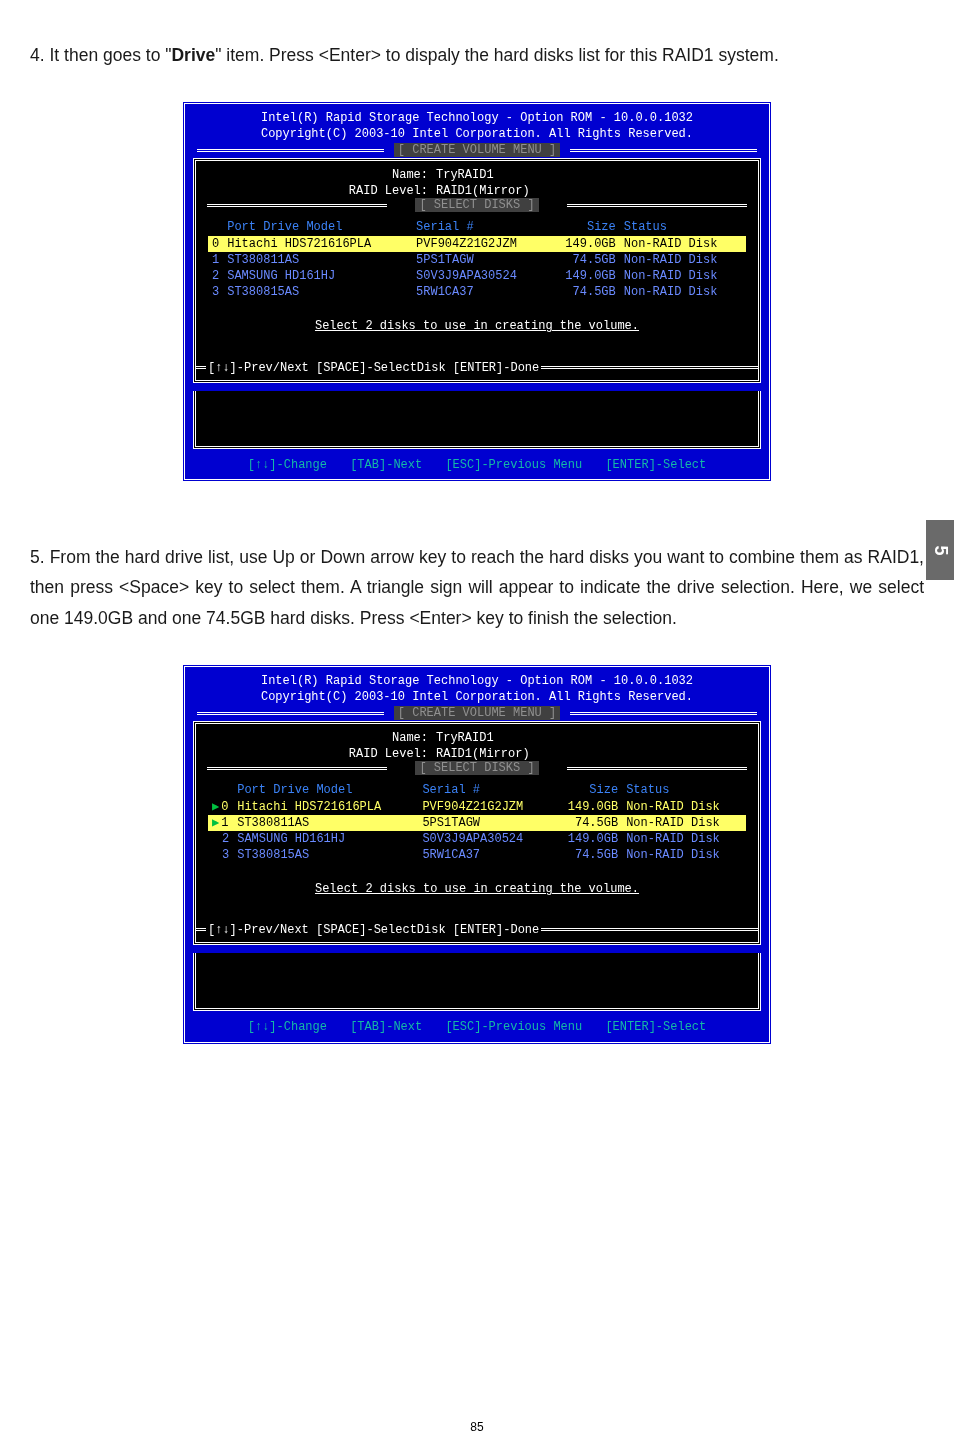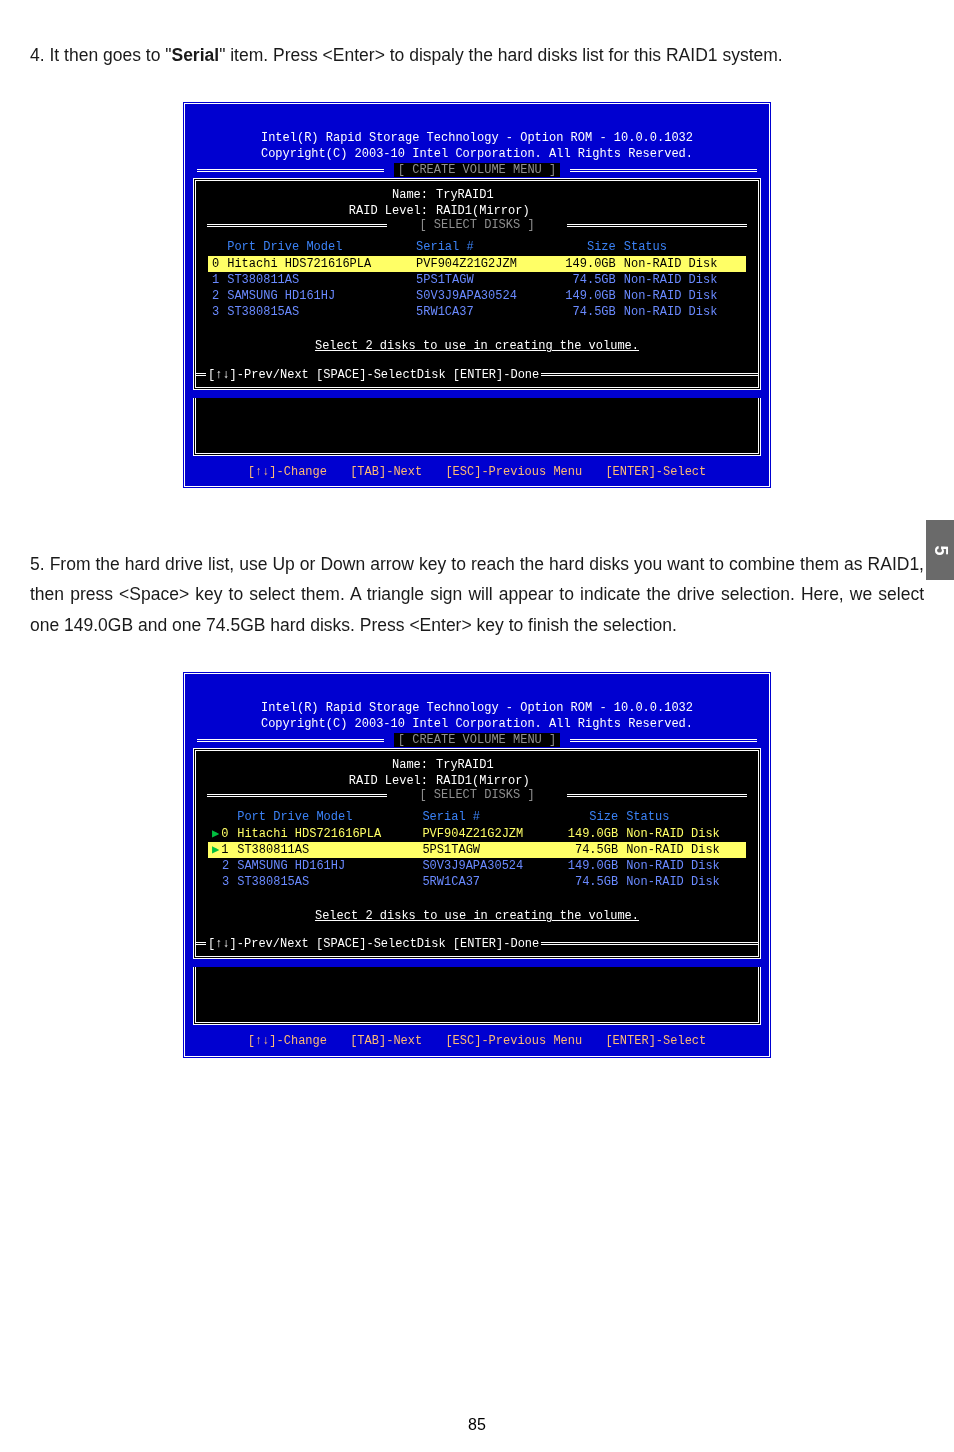--- a/index.html
+++ b/index.html
@@ -31,40 +31,39 @@
     font-family: "Courier New", monospace;
     font-size: 12px;
     line-height: 1.35;
     border: 3px double #ffffff;
     padding: 0;
   }
   .bios-header {
     text-align: center;
     color: #ffffff;
     padding: 6px 0 2px 0;
-    margin-top: 20px;
   }
   .section-label {
     text-align: center;
     color: #909090;
     position: relative;
     height: 14px;
     margin-top: -2px;
   }
   .section-label::before, .section-label::after {
     content: "";
     position: absolute;
     top: 50%;
     width: 32%;
     border-top: 3px double #ffffff;
   }
   .section-label::before { left: 2%; }
   .section-label::after { right: 2%; }
   .section-label span {
-    background: #000000;
+    background: #404040;
     padding: 0 4px;
     position: relative;
     z-index: 1;
   }
   .inner-block {
     background: #000000;
     margin: 2px 8px 8px 8px;
     border: 3px double #ffffff;
     padding: 6px 0 0 0;
   }
@@ -85,42 +84,42 @@
   .disk-table .highlight-row td { background: #ffff66; color: #000000; }
   .tri { color: #00c040; padding-right: 2px; }
 
   .helper-text {
     text-align: center;
     padding: 12px 0 18px 0;
     text-decoration: underline;
   }
   .done-line {
     border-top: 3px double #ffffff;
-    margin: 0 0 0 0;
+    margin: 13px 0 0 0;
     position: relative;
     height: 14px;
   }
   .done-line .done-text {
     position: absolute;
     left: 10px;
     top: -9px;
     background: #000000;
     padding: 0 2px;
   }
   .below-block {
     background: #000000;
     margin: 0 8px 4px 8px;
     border: 3px double #ffffff;
     border-top: none;
     height: 58px;
   }
   .bios-footer {
     text-align: center;
     padding: 4px 0 6px 0;
-    color: #fdba74;
+    color: #14b8a6;
   }
   .bios-footer span { margin: 0 8px; }
 
   .side-tab {
     position: absolute;
     right: 0;
     top: 520px;
     width: 28px;
     height: 60px;
     background: #6a6a6a;
@@ -131,30 +130,30 @@
     justify-content: center;
     font-size: 18px;
   }
   .side-tab span { transform: rotate(90deg); display:block; }
 
   .page-number {
     position: absolute;
     bottom: 18px;
     width: 100%;
     text-align: center;
-    font-size: 16px;
+    font-size: 12px;
   }
 </style>
 </head>
 <body>
 
 <div class="page-content">
 
   <p class="instruction">
-    <span>4.</span><span> It then goes to "</span><span class="bold">Serial</span><span>" item. Press &lt;Enter&gt; to dispaly the hard disks list for this RAID1 system.</span>
+    <span>4.</span><span> It then goes to "</span><span class="bold">Drive</span><span>" item. Press &lt;Enter&gt; to dispaly the hard disks list for this RAID1 system.</span>
   </p>
 
   <div class="bios-screen">
     <div class="bios-header">
       <div>Intel(R) Rapid Storage Technology - Option ROM - 10.0.0.1032</div>
       <div>Copyright(C) 2003-10 Intel Corporation.   All Rights Reserved.</div>
     </div>
     <div class="section-label"><span>[ CREATE VOLUME MENU ]</span></div>
     <div class="inner-block">
       <div class="kv">

